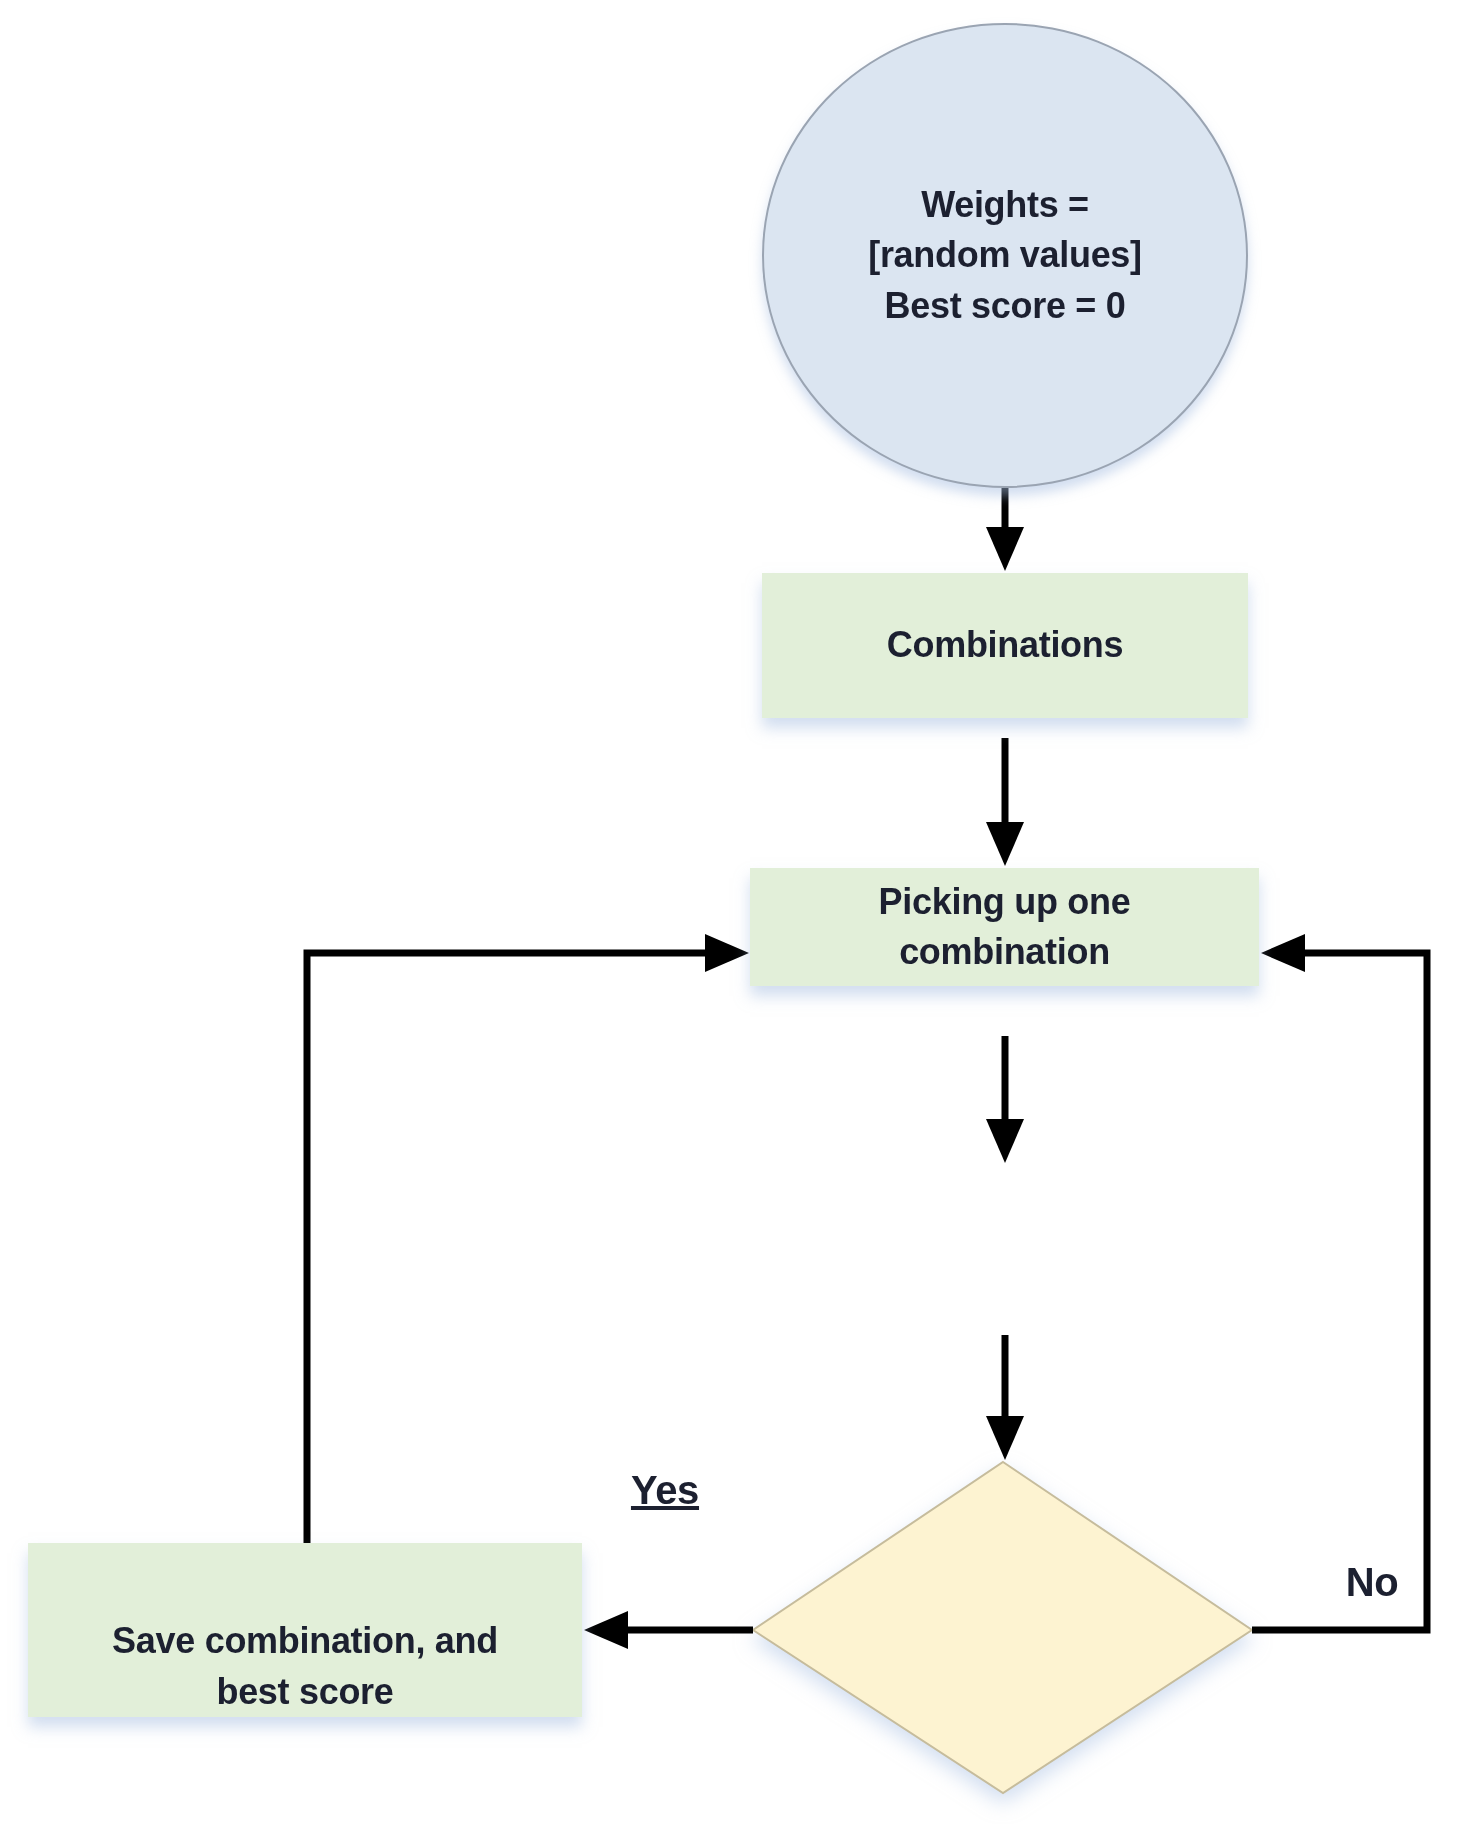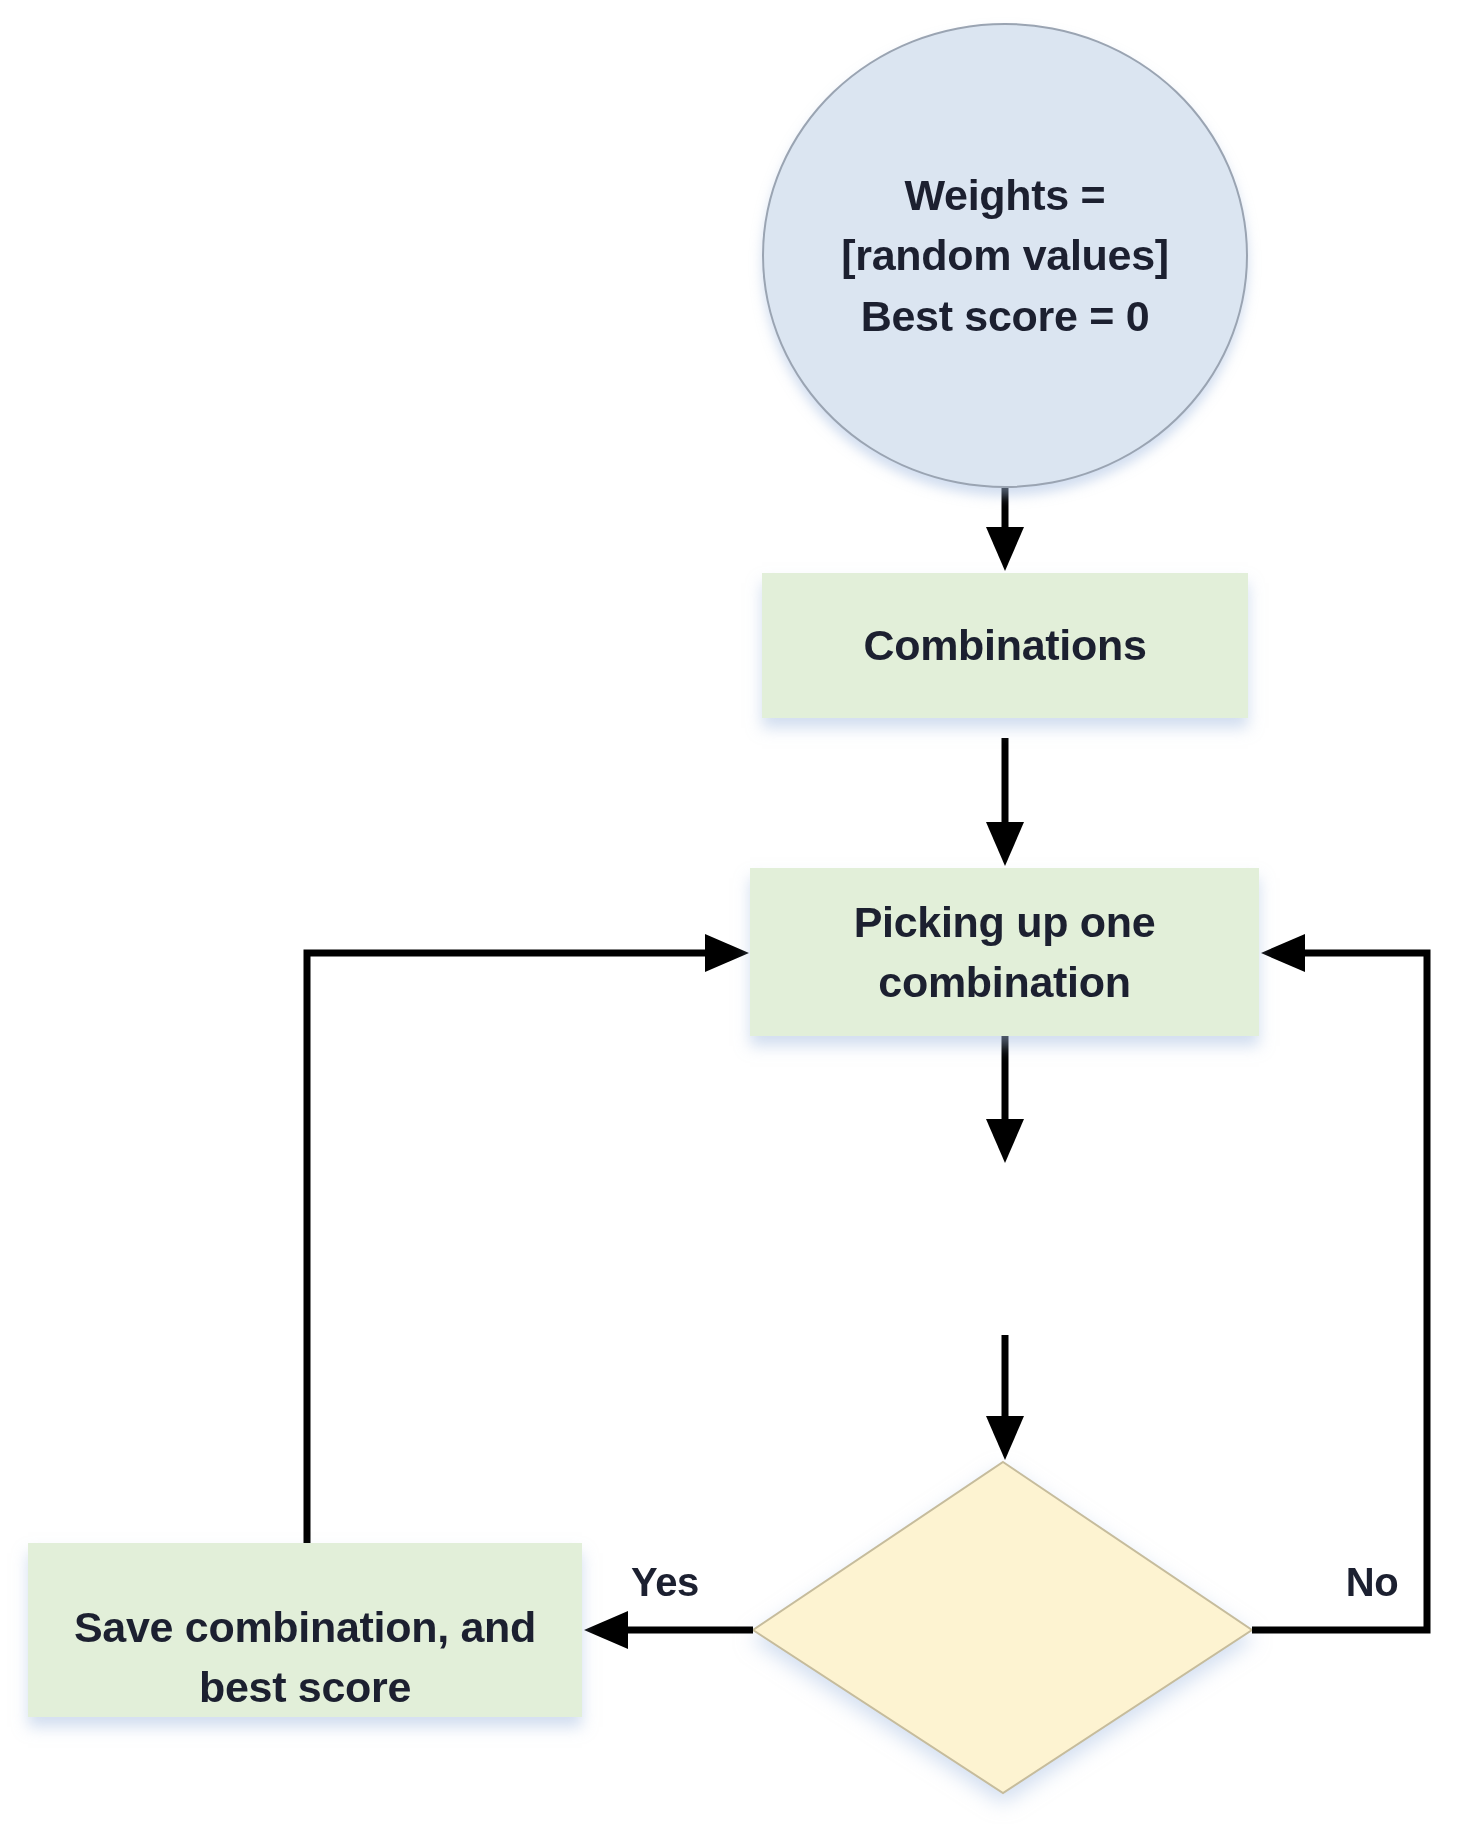--- a/index.html
+++ b/index.html
@@ -11,48 +11,48 @@
   }
   html,body{margin:0;padding:0;background:var(--background);}
   #canvas{
     position:relative; width:1460px; height:1832px; overflow:hidden;
     background:var(--background);
     font-family:"Liberation Sans","DejaVu Sans",sans-serif;
     color:var(--text);
   }
   .node{
     position:absolute; display:flex; align-items:center; justify-content:center;
-    text-align:center; font-weight:700; font-size:43px; line-height:1.4;
+    text-align:center; font-weight:700; font-size:36px; line-height:1.4;
     letter-spacing:-0.3px; white-space:pre-line; color:var(--text);
   }
   .process{
     background:var(--process-fill);
     box-shadow:0 10px 14px var(--shadow);
   }
   #node-start{
     left:762px; top:23px; width:486px; height:465px;
     background:var(--start-fill);
     border:2px solid var(--start-border);
     border-radius:50%;
     box-shadow:0 8px 12px var(--shadow);
     box-sizing:border-box;
   }
   #node-combinations{ left:762px; top:573px; width:486px; height:145px; }
-  #node-picking{      left:750px; top:868px; width:509px; height:168px; }
+  #node-picking{      left:750px; top:868px; width:509px; height:118px; }
   #node-model{        left:750px; top:1165px; width:509px; height:170px; }
   #node-save{         left:28px;  top:1543px; width:554px; height:174px;align-items:flex-end; }
   #decision-label{
     left:753px; top:1462px; width:500px; height:331px;
     background:transparent; font-size:38px;
   }
   .edge-label{
     position:absolute; width:120px; text-align:center;
     font-weight:700; font-size:40px; color:var(--text); letter-spacing:-0.3px;
   }
-  #edge-label-yes{ left:605px;  top:1560px; }
+  #edge-label-yes{ left:605px;  top:1468px;text-decoration:underline; }
   #edge-label-no{  left:1312px; top:1560px; }
   svg#wires{ position:absolute; left:0; top:0; }
   svg#wires .line{ fill:none; stroke:var(--arrow); stroke-width:7px; }
   svg#wires .head{ fill:var(--arrow); stroke:none; }
   svg#wires #diamond-shape{
     fill:var(--decision-fill); stroke:var(--decision-border); stroke-width:2px;
     filter:drop-shadow(0 9px 10px var(--shadow));
   }
 </style>
 </head>

